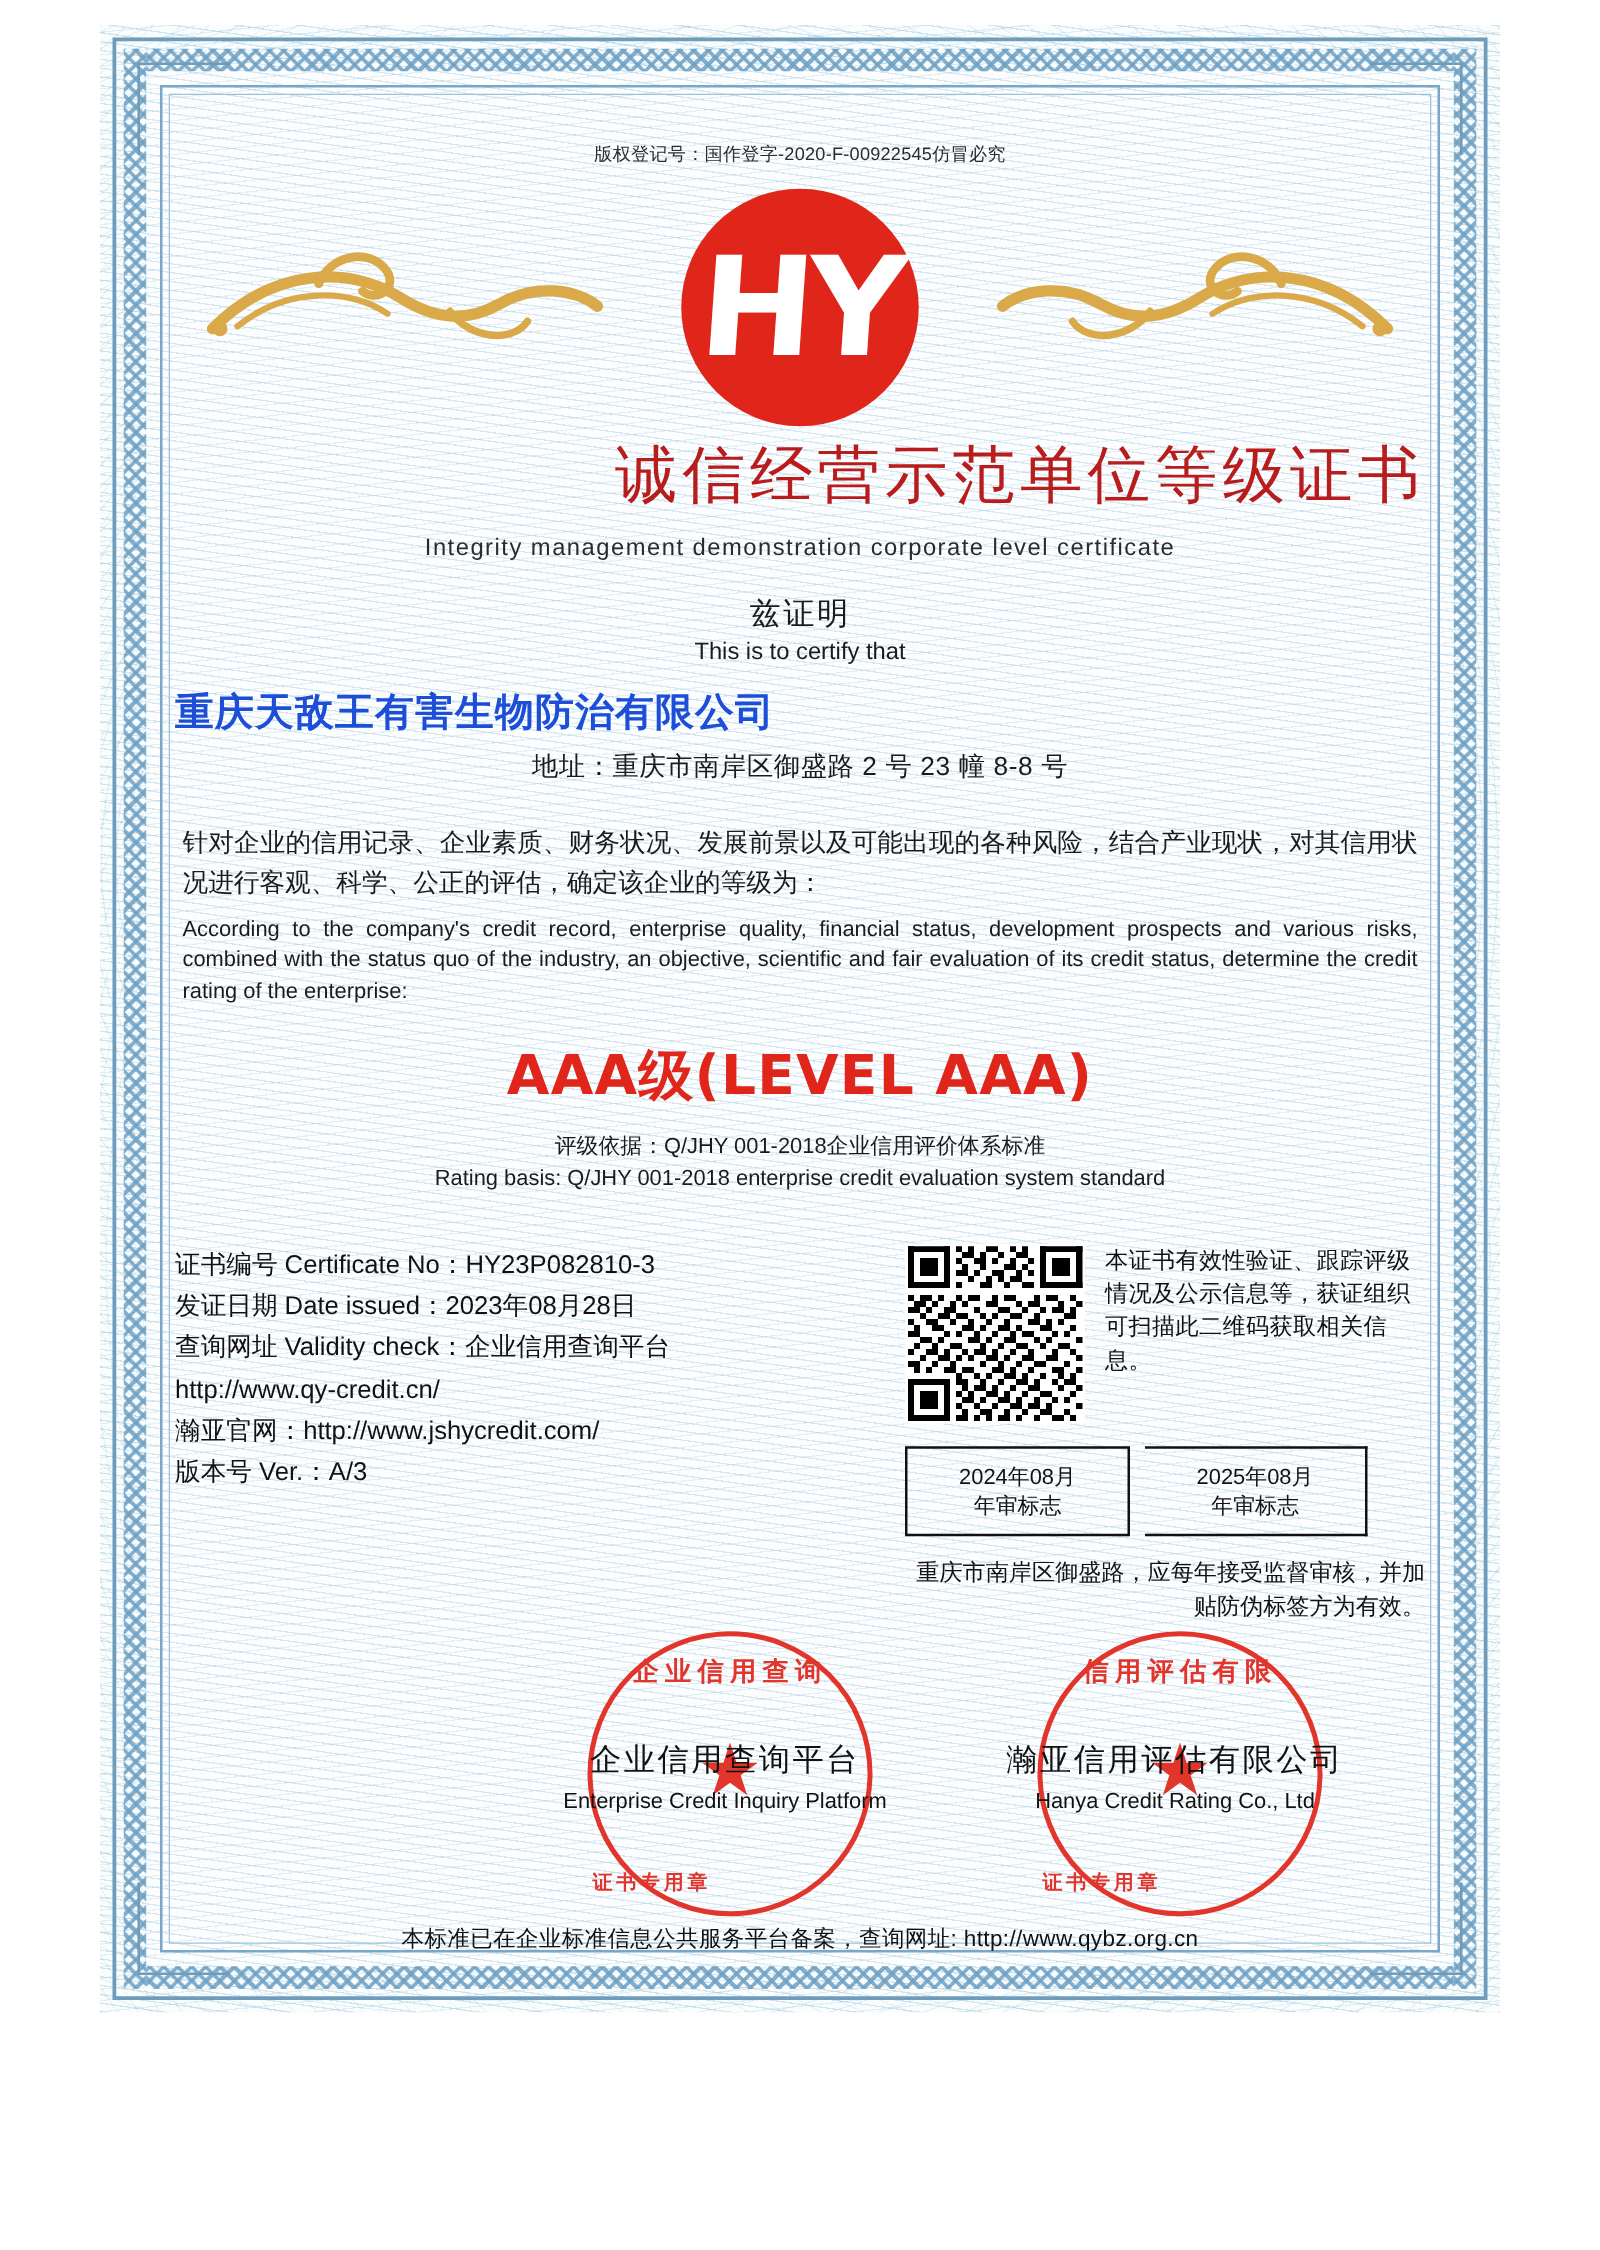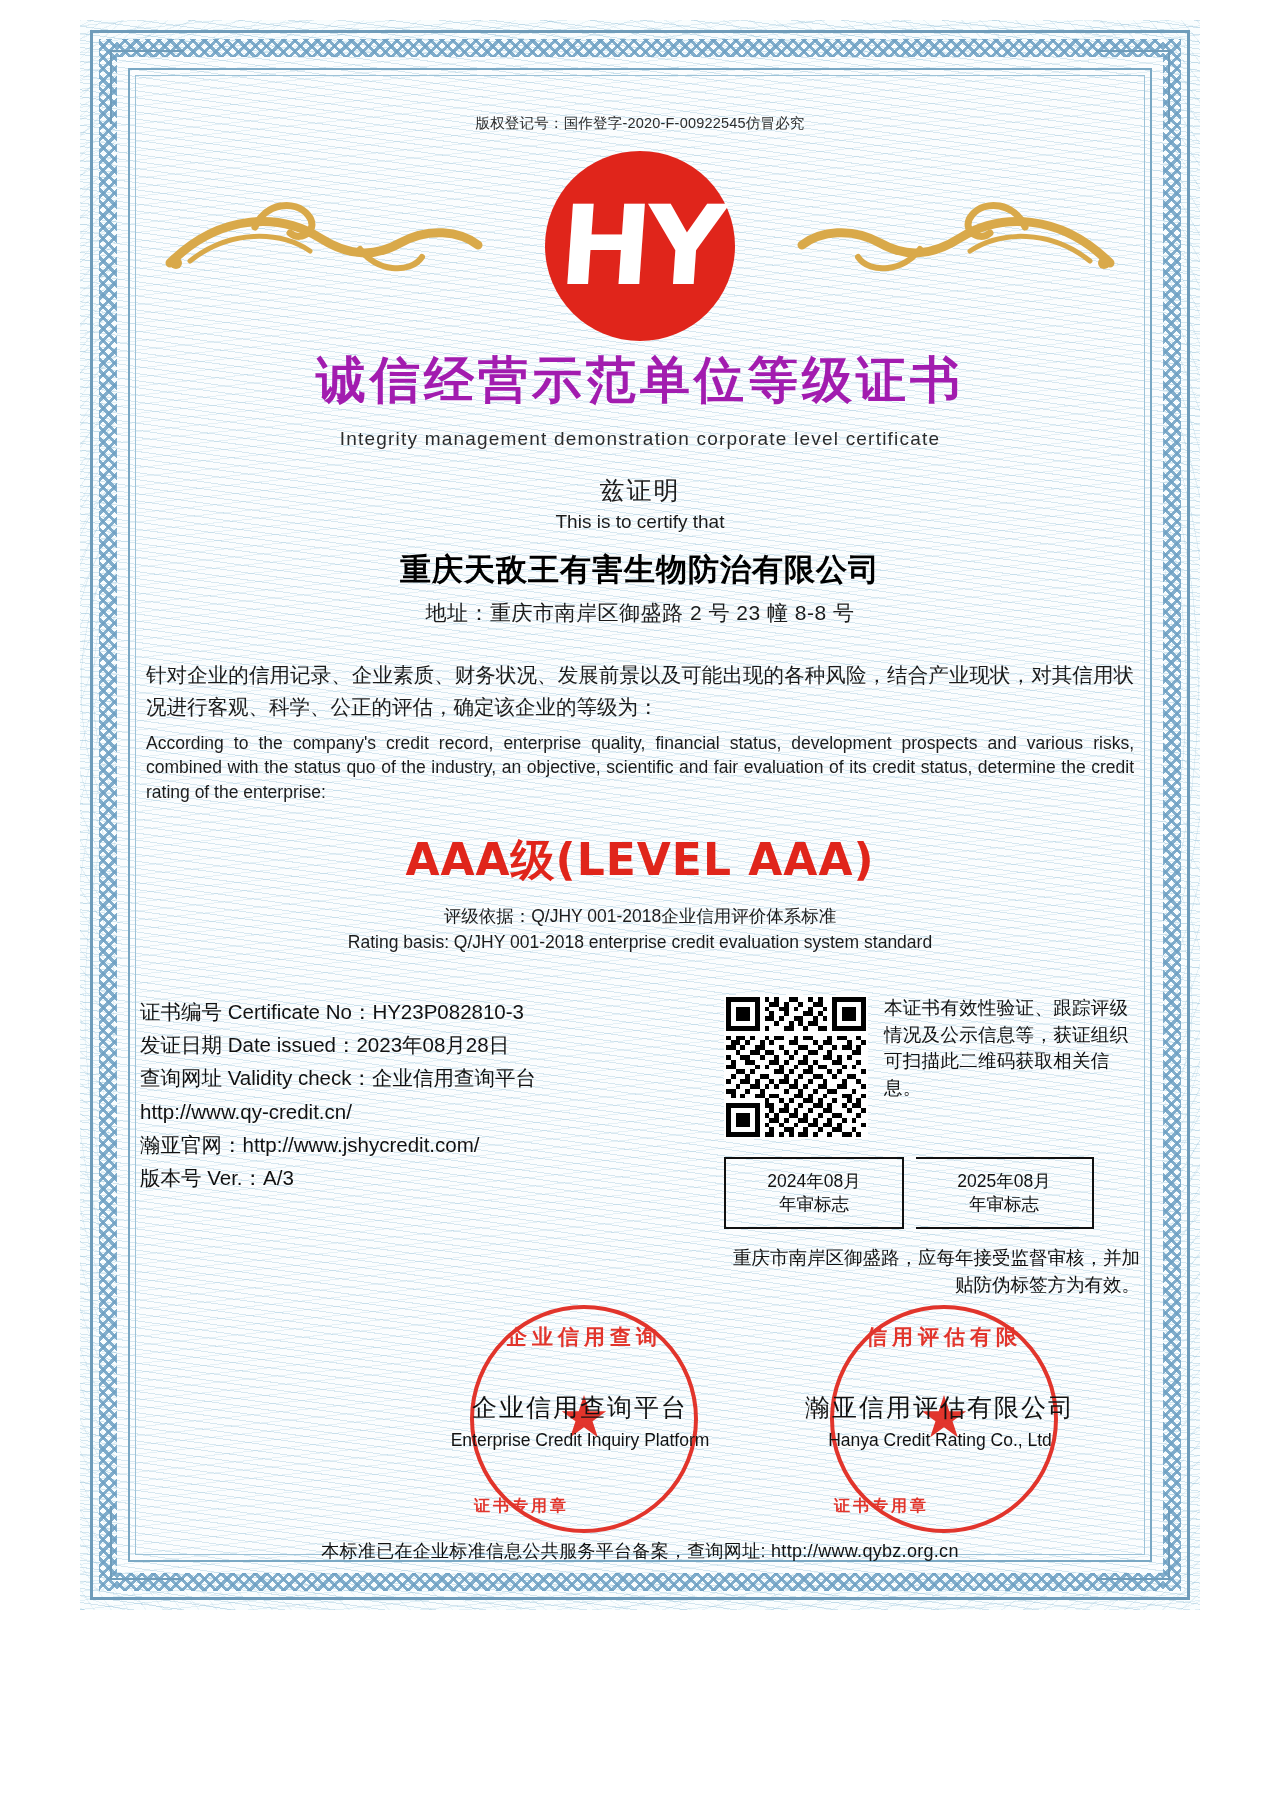--- a/index.html
+++ b/index.html
@@ -133,24 +133,24 @@
     color: #ffffff;
     font-size: 110px;
     font-weight: bold;
     font-family: "DejaVu Sans", sans-serif;
     letter-spacing: -6px;
     line-height: 1;
     transform: skewX(-4deg);
   }
 
   .title-cn {
-    text-align: center;
+    text-align: right;
     font-size: 50px;
-    font-weight: bold;
-    color: #a21caf;
+    font-weight: normal;
+    color: #b91c1c;
     letter-spacing: 4px;
     margin-top: 6px;
     font-family: "DejaVu Sans", sans-serif;
   }
   .title-en {
     text-align: center;
     font-size: 19px;
     color: #2b2b2b;
     letter-spacing: 1.2px;
     margin-top: 14px;
@@ -164,24 +164,24 @@
     letter-spacing: 2px;
   }
   .certify-en {
     text-align: center;
     font-size: 19px;
     color: #1b1b1b;
     margin-top: 4px;
   }
 
   .company-name {
-    text-align: center;
+    text-align: left;
     font-size: 31px;
     font-weight: bold;
-    color: #000000;
+    color: #1d4ed8;
     letter-spacing: 1px;
     margin-top: 16px;
     font-family: "DejaVu Sans", sans-serif;
   }
   .company-meta {
     text-align: center;
     font-size: 21px;
     color: #1b1b1b;
     margin-top: 8px;
     letter-spacing: 0.5px;

